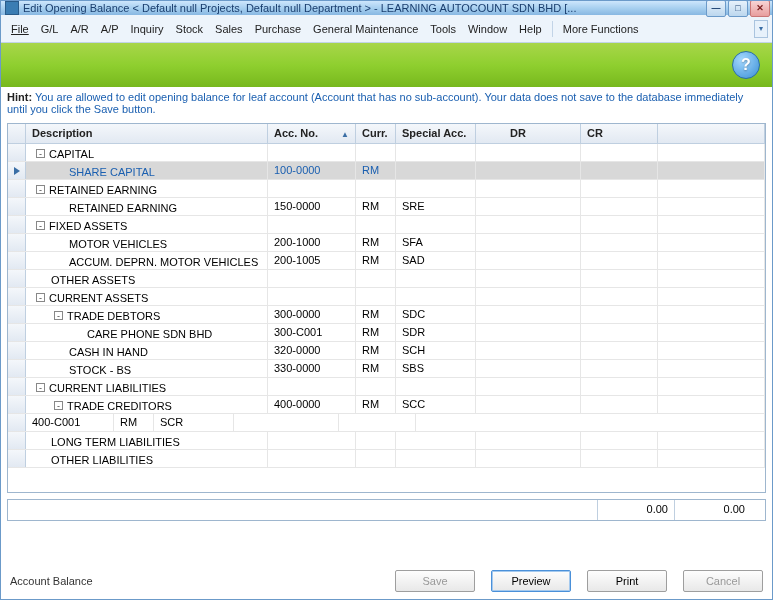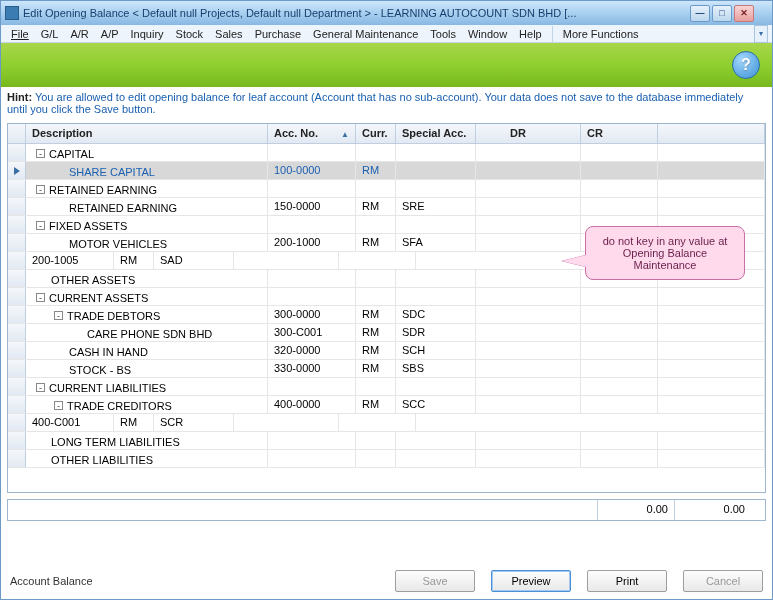--- a/index.html
+++ b/index.html
@@ -7,24 +7,24 @@
   font-family: Tahoma, Verdana, Arial, sans-serif;
   font-size: 11px;
   background: #fff;
   width: 773px;
   height: 600px;
   overflow: hidden;
   border: 1px solid #6b9ac9;
 }
 .titlebar {
   background: linear-gradient(to bottom, #cde6fc 0%, #a8d0f0 50%, #88b8e2 100%);
-  height: 24px;
+  height: 14px;
   display: flex;
   align-items: center;
-  padding: 0 18px 0 4px;
+  padding: 0 2px 0 4px;
   color: #1a3e6e;
   font-size: 11px;
 }
 .titlebar .app-icon {
   width: 14px; height: 14px;
   background: #3b7db3;
   border: 1px solid #2a5c8a;
   margin-right: 4px;
 }
 .titlebar .title { flex: 1; white-space: nowrap; overflow: hidden; text-overflow: ellipsis; }
@@ -35,21 +35,21 @@
   border: 1px solid #6b9ac9;
   border-radius: 2px;
   display: flex; align-items: center; justify-content: center;
   font-size: 9px; font-weight: bold;
   color: #1a3e6e;
   cursor: pointer;
 }
 .win-btn.close { background: linear-gradient(to bottom, #f7d4d4, #e89e9e); border-color: #c97777; color: #7a2020; }
 .menubar {
   background: #edf4fb;
-  height: 18px;
+  height: 28px;
   display: flex;
   align-items: center;
   padding: 0 4px;
   border-bottom: 1px solid #c2d4e7;
   gap: 0;
 }
 .menu-item {
   padding: 2px 6px;
   cursor: pointer;
   color: #222;
@@ -395,20 +395,27 @@
         </div>
         <div class="gc col-acc">200-1000</div>
         <div class="gc col-curr">RM</div>
         <div class="gc col-spec">SFA</div>
         <div class="gc col-dr"></div>
         <div class="gc col-cr"></div>
         <div class="gc col-tail"></div>
       </div>
       <div class="grow">
         <div class="gc col-rowhdr"></div>
+        <div class="gc col-desc">
+          <div class="tree">
+            <span class="indent" style="width: 18px;"></span>
+            <span style="width: 11px; display: inline-block;"></span>
+            <span>ACCUM. DEPRN. MOTOR VEHICLES</span>
+          </div>
+        </div>
         <div class="gc col-acc">200-1005</div>
         <div class="gc col-curr">RM</div>
         <div class="gc col-spec">SAD</div>
         <div class="gc col-dr"></div>
         <div class="gc col-cr"></div>
         <div class="gc col-tail"></div>
       </div>
       <div class="grow">
         <div class="gc col-rowhdr"></div>
         <div class="gc col-desc">
@@ -573,24 +580,20 @@
         </div>
         <div class="gc col-acc"></div>
         <div class="gc col-curr"></div>
         <div class="gc col-spec"></div>
         <div class="gc col-dr"></div>
         <div class="gc col-cr"></div>
         <div class="gc col-tail"></div>
       </div>
     </div>
 
-  <div class="callout">
-    <div class="callout-tail"></div>
-    <span>do not key in any value at Opening Balance Maintenance</span>
-  </div>
 </div>
 
 <div class="totals">
   <div class="spacer"></div>
   <div class="tcell">0.00</div>
   <div class="tcell">0.00</div>
   <div style="width:14px;"></div>
 </div>
 
 <div class="footer">

